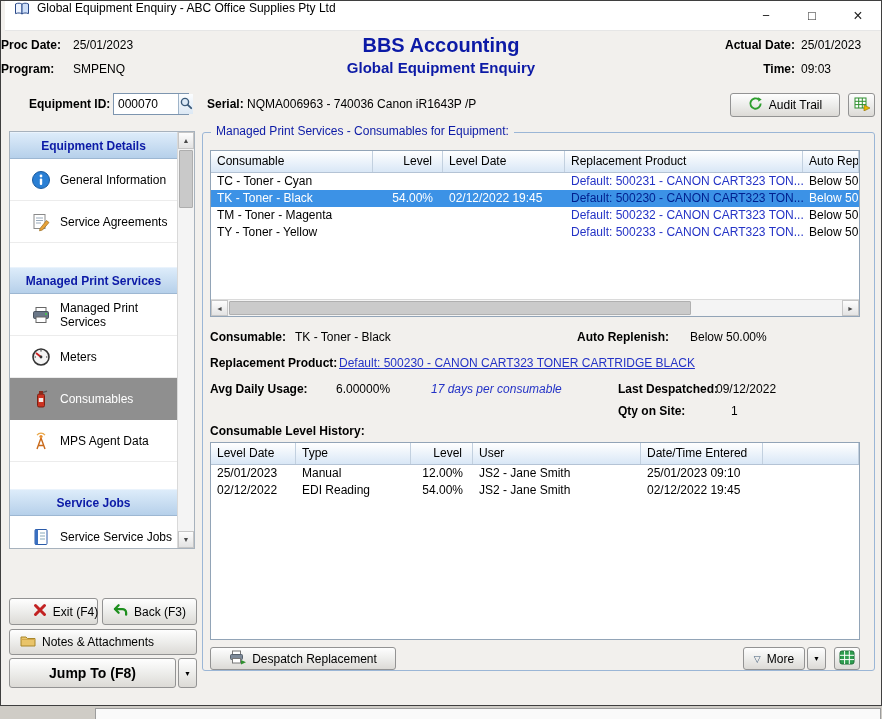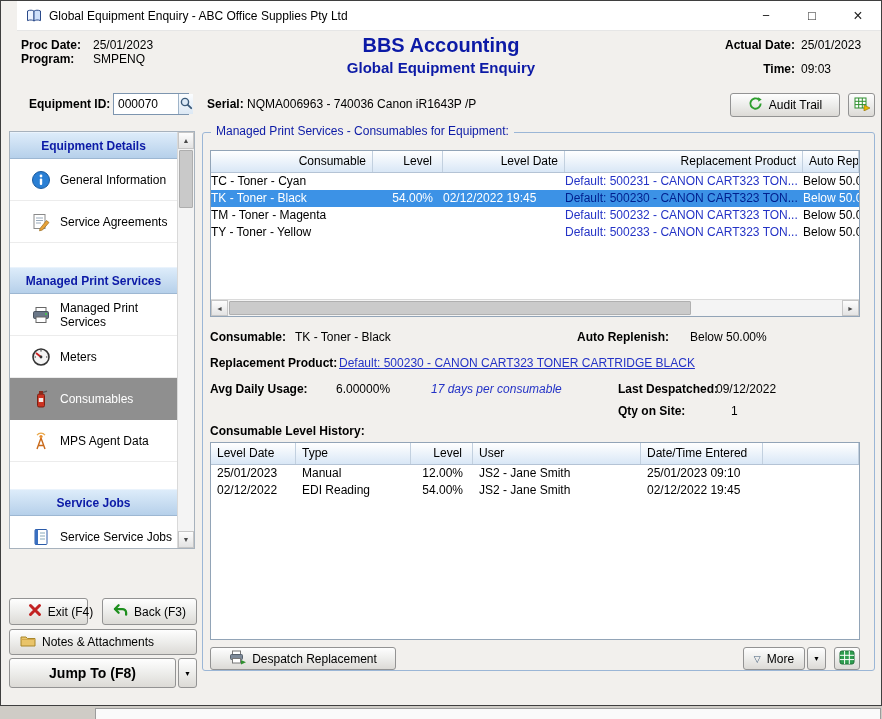--- a/index.html
+++ b/index.html
@@ -2,30 +2,30 @@
 <html><head>
 <meta charset="utf-8">
 <style>
   * { box-sizing: border-box; margin: 0; padding: 0; }
   body { margin:0; font-family:"Liberation Sans", sans-serif; font-size:12px; color:#000; background:#fff; }
   .screen { position:relative; width:882px; height:719px; background:#fff; overflow:hidden; }
 
   .window { position:absolute; left:0; top:0; width:882px; height:706px; background:#f2f0ed; border:1px solid #3f3f3f; overflow:hidden; }
 
   
-  .titlebar { position:absolute; left:16px; top:0; right:0; height:30px; background:#fff; border-bottom:1px solid #e6e6e6; display:flex; align-items:center; }
+  .titlebar { position:absolute; left:4px; top:0; right:0; height:30px; background:#fff; border-bottom:1px solid #e6e6e6; display:flex; }
   .titlebar .app-ic { margin-left:9px; width:16px; height:16px; flex:none; }
   .titlebar .title-text { margin-left:7px; font-size:12px; color:#000; white-space:nowrap; }
   .win-controls { margin-left:auto; display:flex; height:100%; }
   .win-btn { width:46px; height:100%; display:flex; align-items:center; justify-content:center; font-size:13px; color:#222; cursor:default; }
   .win-btn.close { font-size:16px; }
 
   
   .hdr { position:absolute; left:0; top:30px; right:0; height:58px; }
-  .hdr-left { position:absolute; left:20px; top:7px; display:grid; grid-template-columns:72px auto; }
+  .hdr-left { position:absolute; left:0; top:7px; display:grid; grid-template-columns:72px auto; row-gap:10px; }
   .hdr-left .b { font-weight:bold; }
   .hdr-center { position:absolute; left:50%; top:3px; transform:translateX(-50%); text-align:center; color:#0c1aa6; white-space:nowrap; }
   .hdr-center .l1 { font-size:20px; font-weight:bold; }
   .hdr-center .l2 { font-size:15px; font-weight:bold; margin-top:2px; }
   .hdr-right { position:absolute; right:8px; top:7px; display:grid; grid-template-columns:84px 72px; row-gap:10px; }
   .hdr-right .b { font-weight:bold; text-align:right; padding-right:6px; }
 
   
   .equip { position:absolute; left:0; top:88px; right:0; height:36px; }
   .equip .b { font-weight:bold; }
@@ -47,36 +47,36 @@
   .side-item.selected { background:#8f8f8f; color:#fff; border-bottom-color:#8f8f8f; }
   .side-gap { height:24px; background:#fff; }
   .side-gap.g2 { height:27px; }
   .side-scroll { position:absolute; right:0; top:0; width:17px; height:100%; background:#f4f4f4; border-left:1px solid #d9d9d9; }
   .sb-btn { position:absolute; left:0; width:16px; height:17px; display:flex; align-items:center; justify-content:center; font-size:7px; color:#4a4a4a; background:linear-gradient(#fdfdfd,#e3e3e3); border:1px solid #c6c6c6; cursor:default; }
   .sb-btn.up { top:0; }
   .sb-btn.down { bottom:0; }
   .sb-thumb { position:absolute; left:1px; top:18px; width:14px; height:58px; background:#c9c9c9; border:1px solid #aeaeae; border-radius:1px; cursor:default; }
 
   
-  .exit-btn { position:absolute; left:8px; top:597px; width:79px; height:27px;padding-left:24px; }
+  .exit-btn { position:absolute; left:8px; top:597px; width:89px; height:27px;padding-left:24px; }
   .back-btn { position:absolute; left:101px; top:597px; width:95px; height:27px; }
   .notes-btn { position:absolute; left:8px; top:628px; width:188px; height:26px; justify-content:flex-start; padding-left:10px; }
   .jump-btn { position:absolute; left:8px; top:657px; width:167px; height:30px; font-size:14px; font-weight:bold; }
   .jump-drop { position:absolute; left:177px; top:657px; width:19px; height:30px; font-size:7px; }
 
   
   .panel { position:absolute; left:201px; top:131px; width:673px; height:539px; border:1px solid #9bb6d6; border-radius:3px; }
   .panel-legend { position:absolute; top:-9px; left:8px; background:#f2f0ed; padding:0 5px; color:#0c1aa6; font-size:12px; white-space:nowrap; }
 
   .ctable { position:absolute; left:7px; top:17px; width:650px; border:1px solid #92a4b7; background:#fff; }
   .thead { display:grid; grid-template-columns:162px 70px 122px 238px 1fr; height:22px; background:linear-gradient(#ffffff,#d9e7f6); border-bottom:1px solid #b4c3d5; }
-  .thead .hc { border-right:1px solid #c2d0df; padding:3px 6px 0 6px; overflow:hidden; white-space:nowrap;text-align:right; }
+  .thead .hc { border-right:1px solid #c2d0df; padding:3px 6px 0 6px; overflow:hidden; white-space:nowrap; }
   .thead .hc.num { text-align:right; padding-right:10px; }
   .trow { display:grid; grid-template-columns:162px 70px 122px 238px 1fr; height:17px; line-height:17px; white-space:nowrap; cursor:default; }
-  .trow .c { padding:0 0; overflow:hidden; }
+  .trow .c { padding:0 6px; overflow:hidden; }
   .trow .c.num { text-align:right; padding-right:10px; }
   .trow.selected { background:#3c92e6; color:#fff; }
   .link { color:#2433c6; }
   .trow.selected .link { color:#001f8e; }
   .tfill { height:58px; background:#fff; }
   .hscroll { position:relative; height:17px; background:#f4f4f4; border-top:1px solid #dadada; }
   .hs-btn { position:absolute; top:0; width:17px; height:16px; display:flex; align-items:center; justify-content:center; font-size:7px; color:#4a4a4a; background:linear-gradient(#fdfdfd,#e3e3e3); border:1px solid #c6c6c6; cursor:default; }
   .hs-btn.left { left:0; }
   .hs-btn.right { right:0; }
   .hs-thumb { position:absolute; left:18px; top:1px; width:462px; height:14px; background:#cbcbcb; border:1px solid #b0b0b0; border-radius:1px; cursor:default; }

